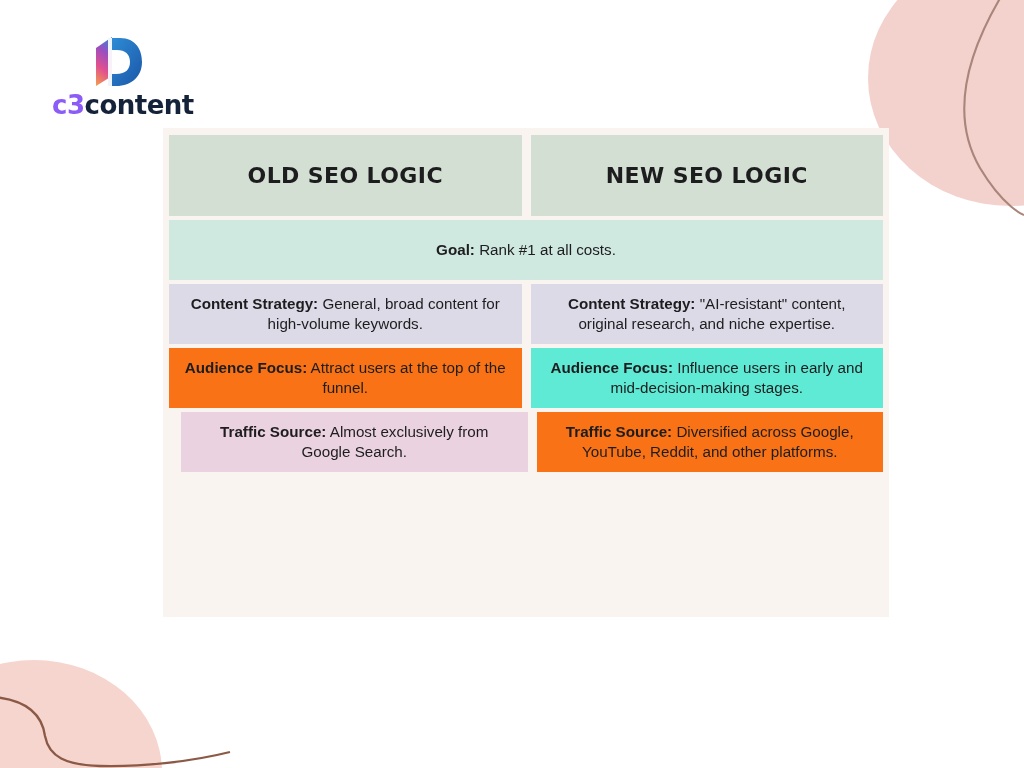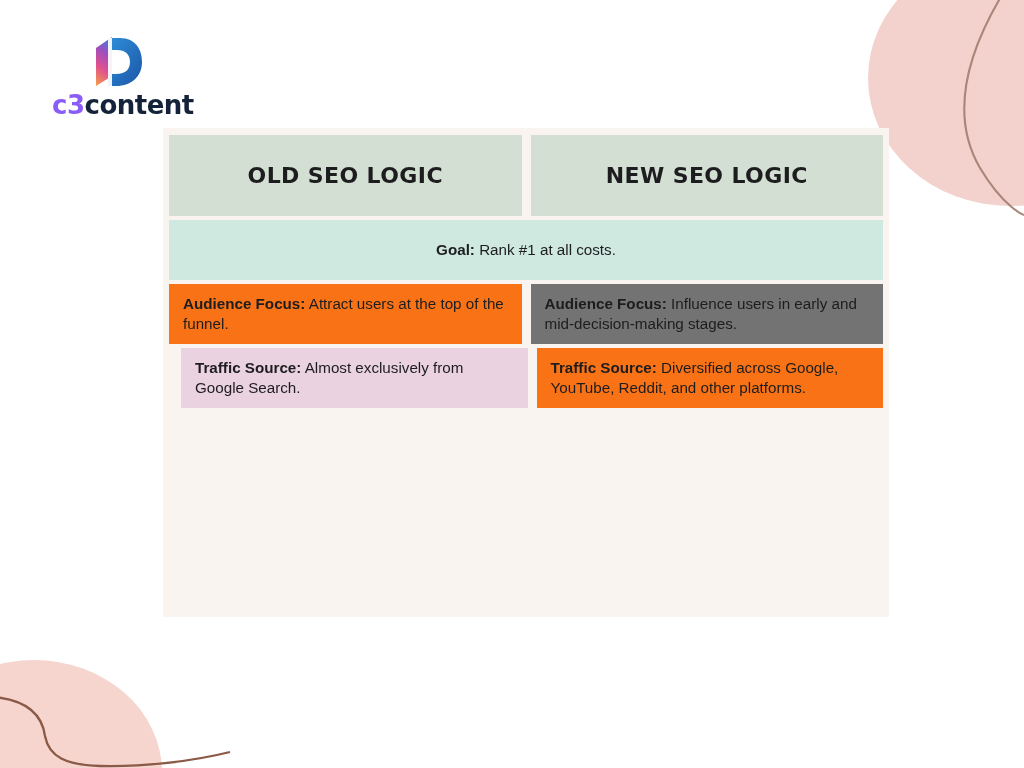--- a/index.html
+++ b/index.html
@@ -40,20 +40,21 @@
     display:flex;
     flex-direction:column;
   }
   .trow { display:flex; gap:9px; }
   .trow + .trow { margin-top:4px; }
   .cell {
     flex:1 1 0;
     display:flex;
     align-items:center;
     justify-content:center;
+    text-align:center;
     padding:15px 14px;
     color:#1d1d1f;
   }
   .head-row .cell { height:81px; }
   .body-row .cell { height:60px; }
 
   .head-cell {
     font-size:22px;
     font-weight:bold;
     letter-spacing:0.4px;
@@ -109,26 +110,34 @@
     </div>
   </div>
 
   <div class="trow body-row">
     <div class="cell" style="background: rgb(207, 232, 224);">
       <div class="cell-text"><b>Goal:</b><span> Rank #1 at all costs.</span></div>
     </div>
   </div>
 
 
+  <div class="trow body-row">
+    <div class="cell" style="background: rgb(219, 218, 230);">
+      <div class="cell-text"><b>Content Strategy:</b><span> General, broad content for high-volume keywords.</span></div>
+    </div>
+    <div class="cell" style="background: rgb(219, 218, 230);">
+      <div class="cell-text"><b>Content Strategy:</b><span> "AI-resistant" content, original research, and niche expertise.</span></div>
+    </div>
+  </div>
 
   <div class="trow body-row">
     <div class="cell" style="background: #f97316;">
       <div class="cell-text"><b>Audience Focus:</b><span> Attract users at the top of the funnel.</span></div>
     </div>
-    <div class="cell" style="background: #737373;">
+    <div class="cell" style="background: #5eead4;">
       <div class="cell-text"><b>Audience Focus:</b><span> Influence users in early and mid-decision-making stages.</span></div>
     </div>
   </div>
 
   <div class="trow body-row">
     <div class="cell" style="background: rgb(235, 210, 224); margin-left: 12px;">
       <div class="cell-text"><b>Traffic Source:</b><span> Almost exclusively from Google Search.</span></div>
     </div>
     <div class="cell" style="background: #f97316;">
       <div class="cell-text"><b>Traffic Source:</b><span> Diversified across Google, YouTube, Reddit, and other platforms.</span></div>

